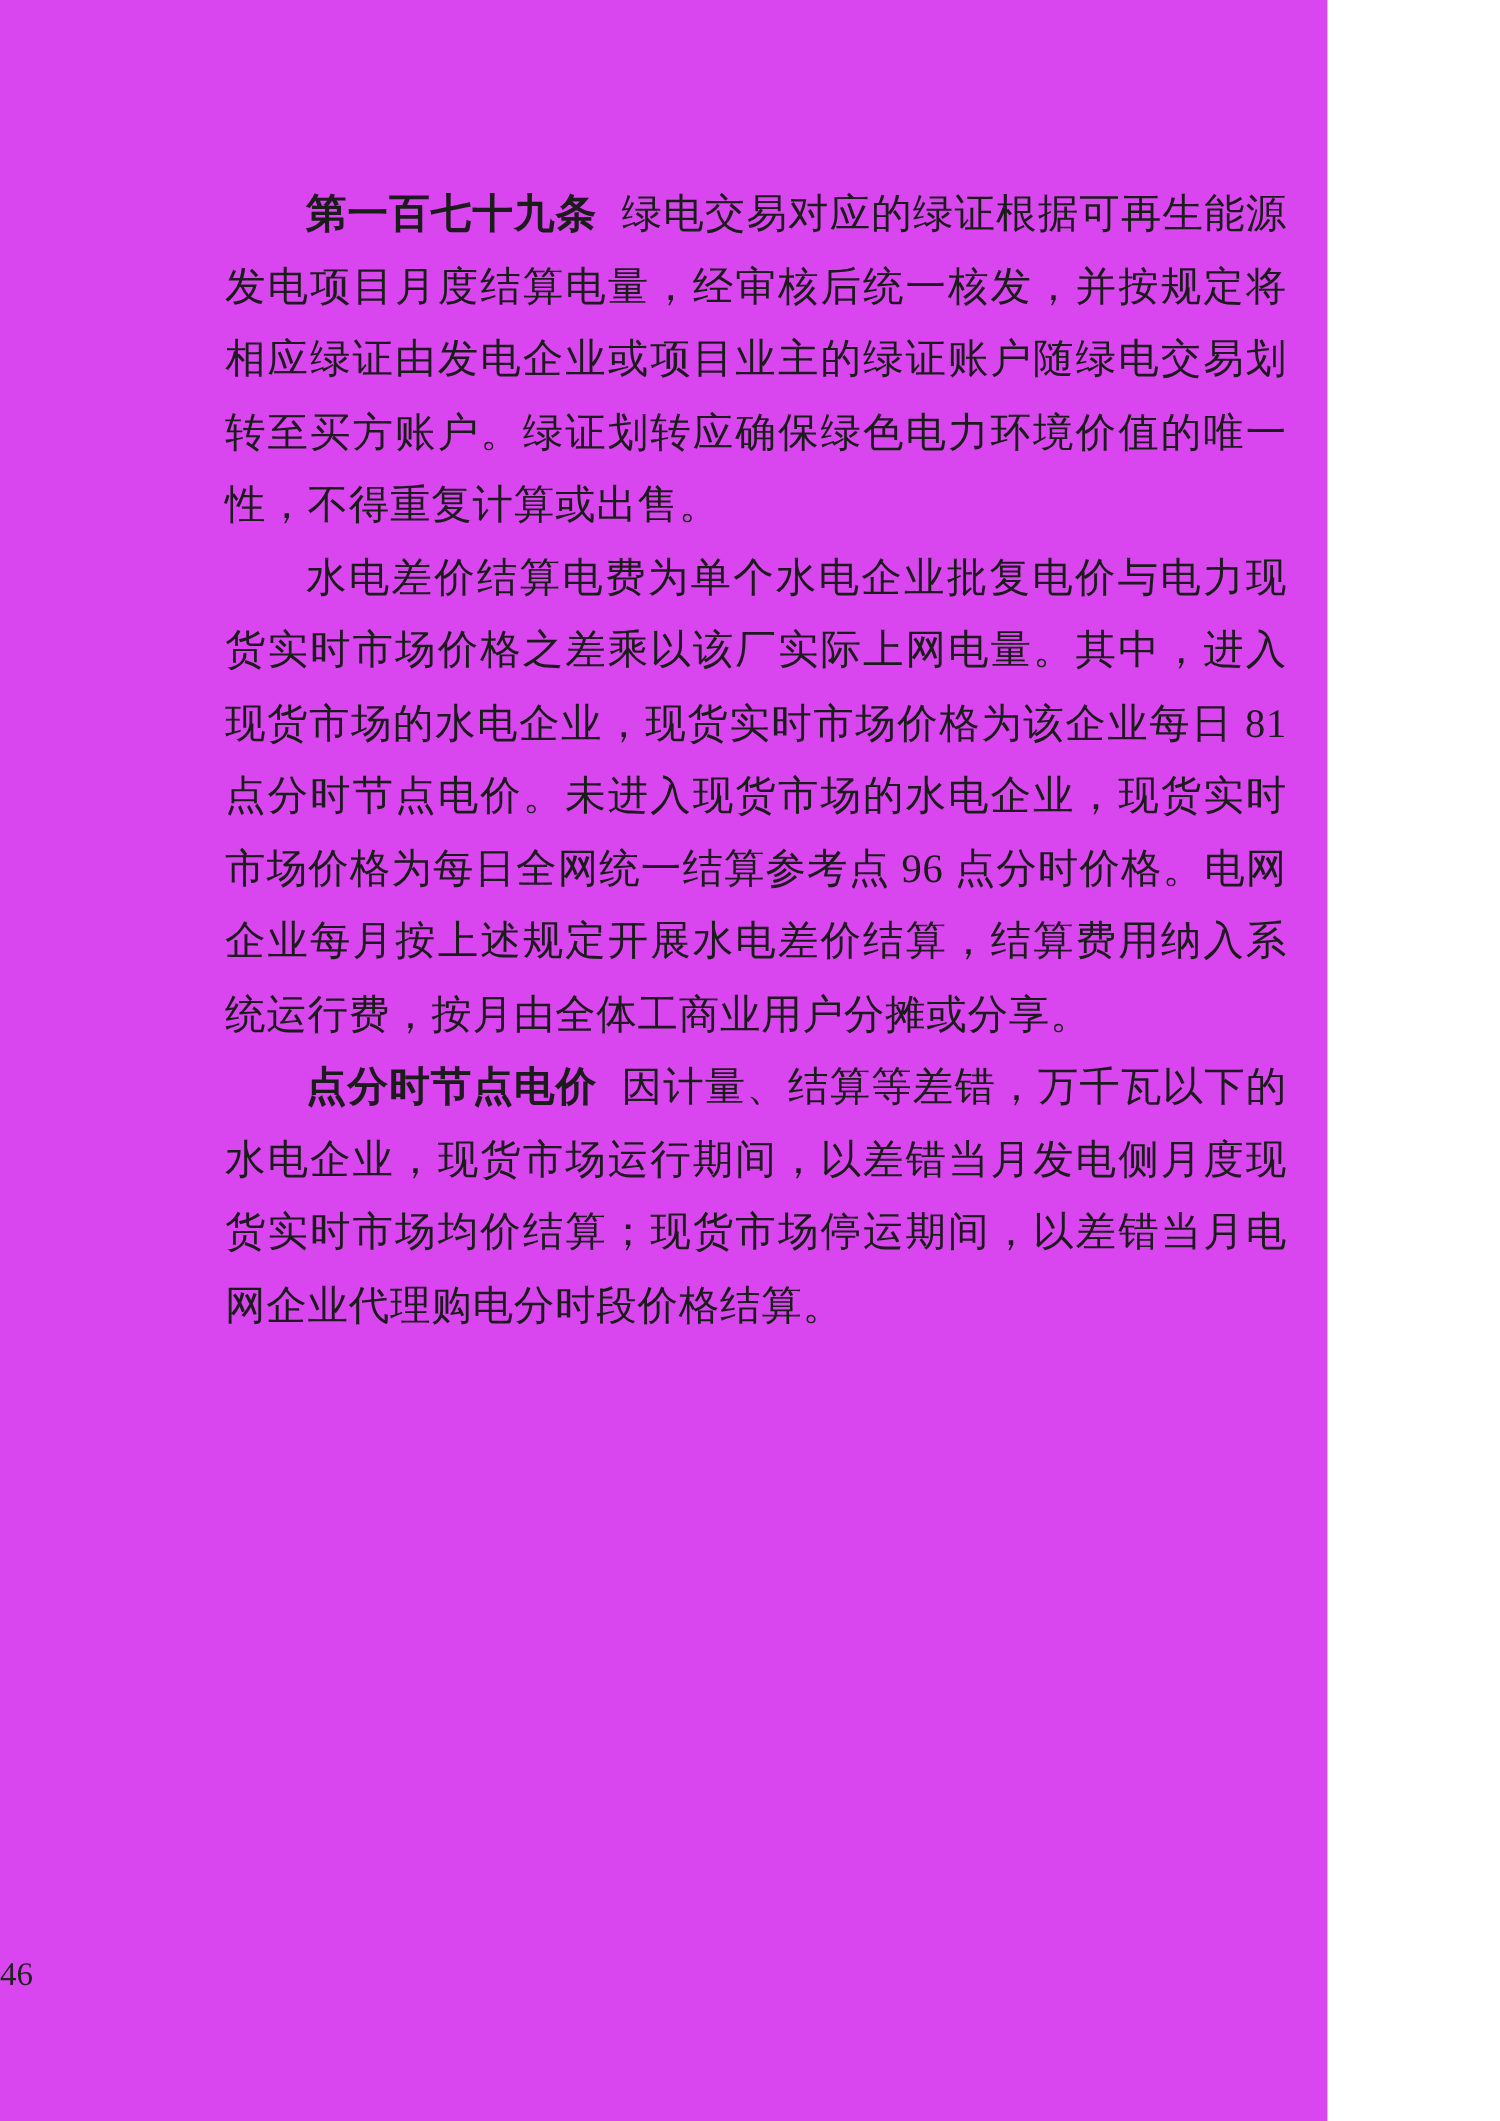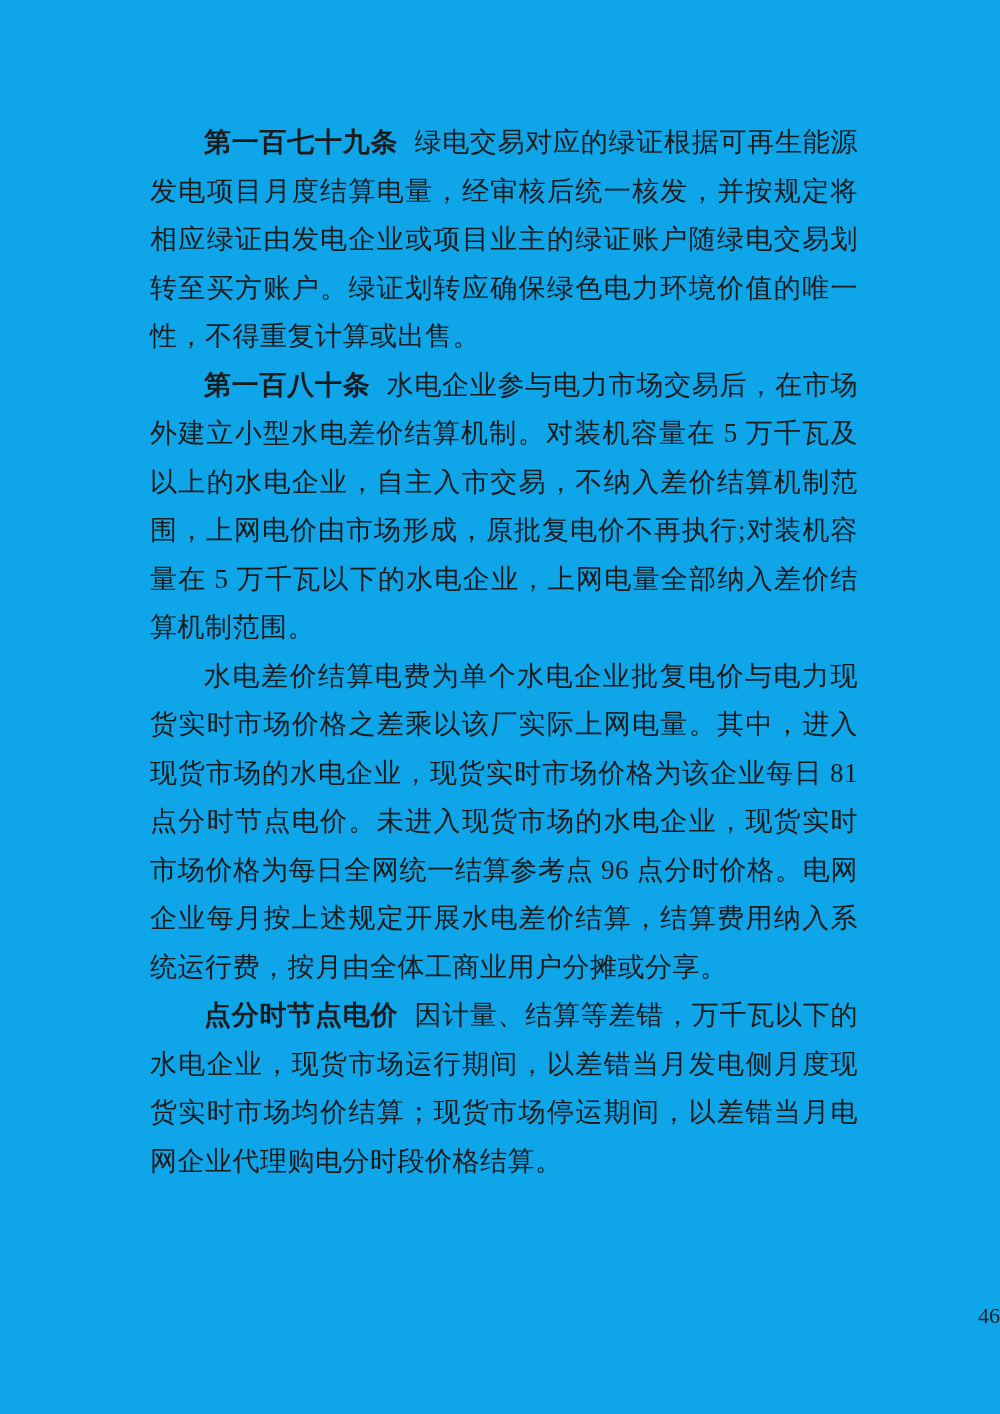--- a/index.html
+++ b/index.html
@@ -8,23 +8,23 @@
   }
   body {
     width: 1000px;
     height: 1414px;
     background: #ffffff;
     font-family: "Liberation Serif", "DejaVu Serif", serif;
     color: #1b1b1b;
   }
   .page {
     position: relative;
-    width: 1000px;
+    width: 885px;
     height: 1414px;
-    background: #0ea5e9;
+    background: #d946ef;
     overflow: hidden;
   }
   .text-block {
     position: absolute;
     left: 150px;
     top: 118px;
     width: 708px;
   }
   .para {
     margin: 0;
@@ -40,34 +40,33 @@
     margin-right: 0.6em;
   }
   .article-label:empty {
     margin-right: 0;
   }
   .page-number {
     position: absolute;
     left: 0;
     right: 0;
     top: 1303px;
-    text-align: right;
+    text-align: left;
     font-size: 22px;
     color: #222222;
   }
 </style>
 </head>
 <body>
 
 <div class="page">
   <div class="text-block">
 
     <p class="para"><span class="article-label">第一百七十九条</span><span>绿电交易对应的绿证根据可再生能源发电项目月度结算电量，经审核后统一核发，并按规定将相应绿证由发电企业或项目业主的绿证账户随绿电交易划转至买方账户。绿证划转应确保绿色电力环境价值的唯一性，不得重复计算或出售。</span></p>
 
-    <p class="para"><span class="article-label">第一百八十条</span><span>水电企业参与电力市场交易后，在市场外建立小型水电差价结算机制。对装机容量在 5 万千瓦及以上的水电企业，自主入市交易，不纳入差价结算机制范围，上网电价由市场形成，原批复电价不再执行;对装机容量在 5 万千瓦以下的水电企业，上网电量全部纳入差价结算机制范围。</span></p>
 
     <p class="para"><span class="article-label"></span><span>水电差价结算电费为单个水电企业批复电价与电力现货实时市场价格之差乘以该厂实际上网电量。其中，进入现货市场的水电企业，现货实时市场价格为该企业每日 81 点分时节点电价。未进入现货市场的水电企业，现货实时市场价格为每日全网统一结算参考点 96 点分时价格。电网企业每月按上述规定开展水电差价结算，结算费用纳入系统运行费，按月由全体工商业用户分摊或分享。</span></p>
 
     <p class="para"><span class="article-label">点分时节点电价</span><span>因计量、结算等差错，万千瓦以下的水电企业，现货市场运行期间，以差错当月发电侧月度现货实时市场均价结算；现货市场停运期间，以差错当月电网企业代理购电分时段价格结算。</span></p>
 
 
   </div>
 
   <div class="page-number">46</div>
 </div>

